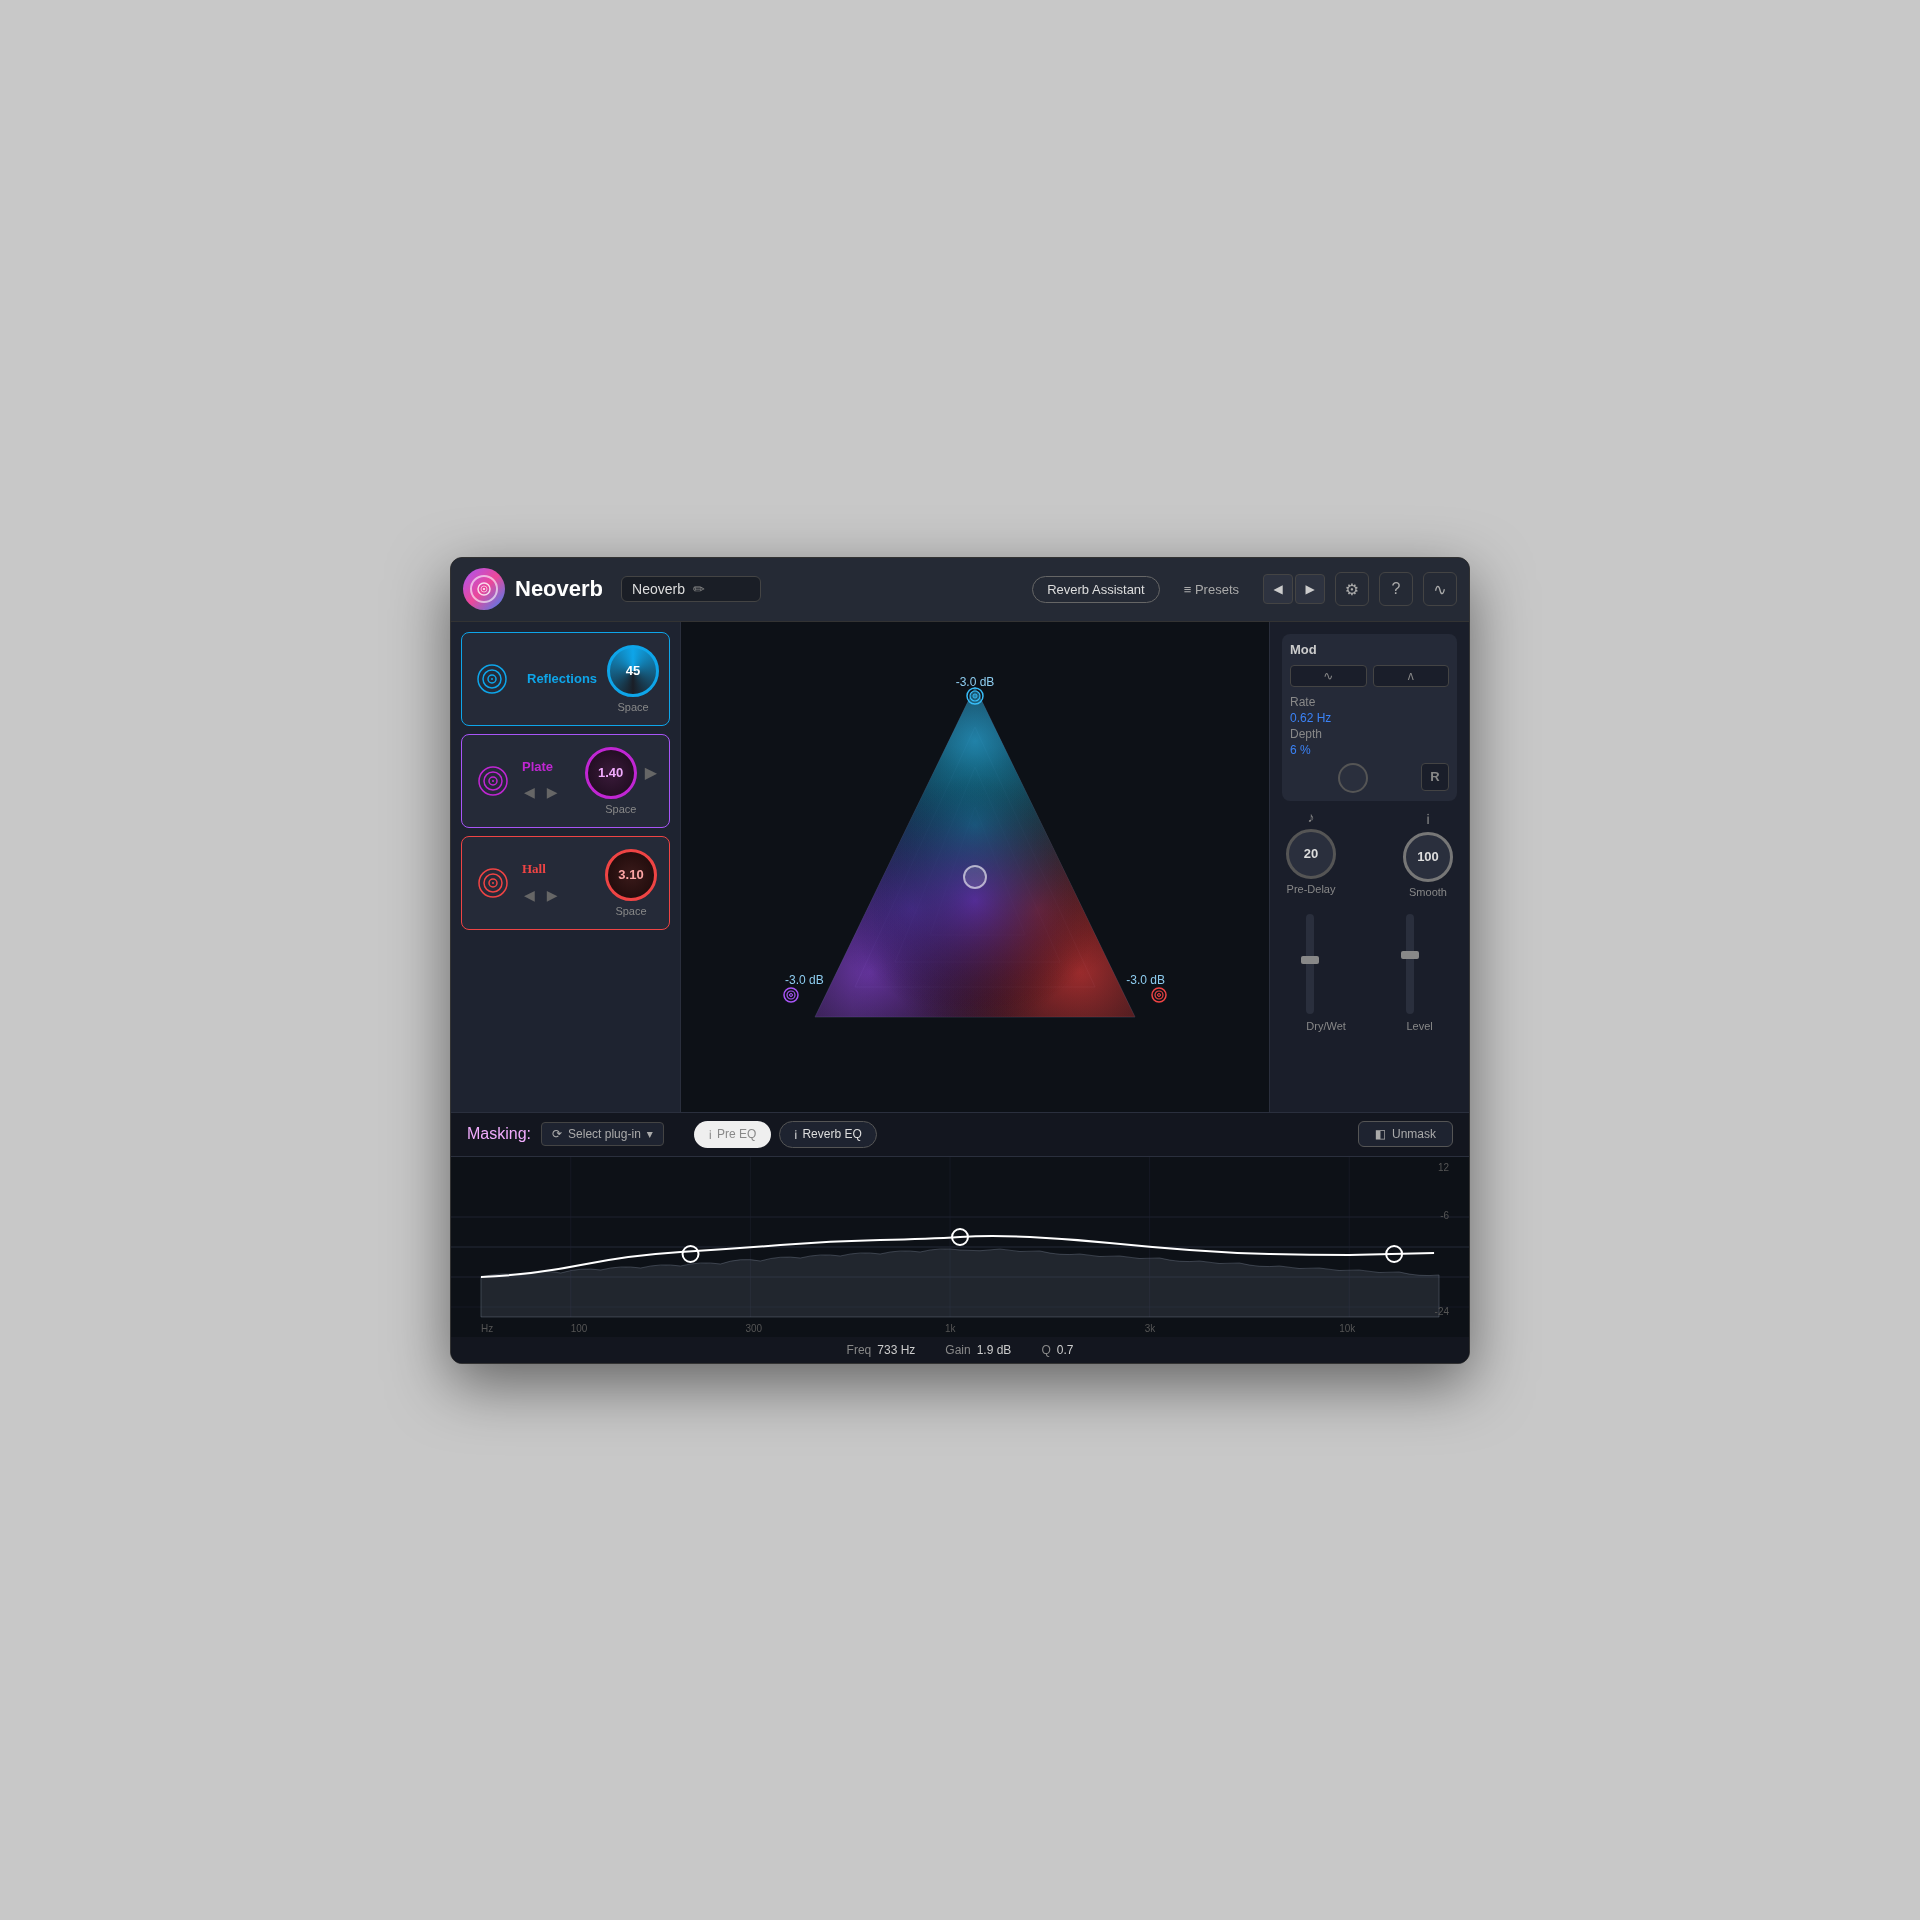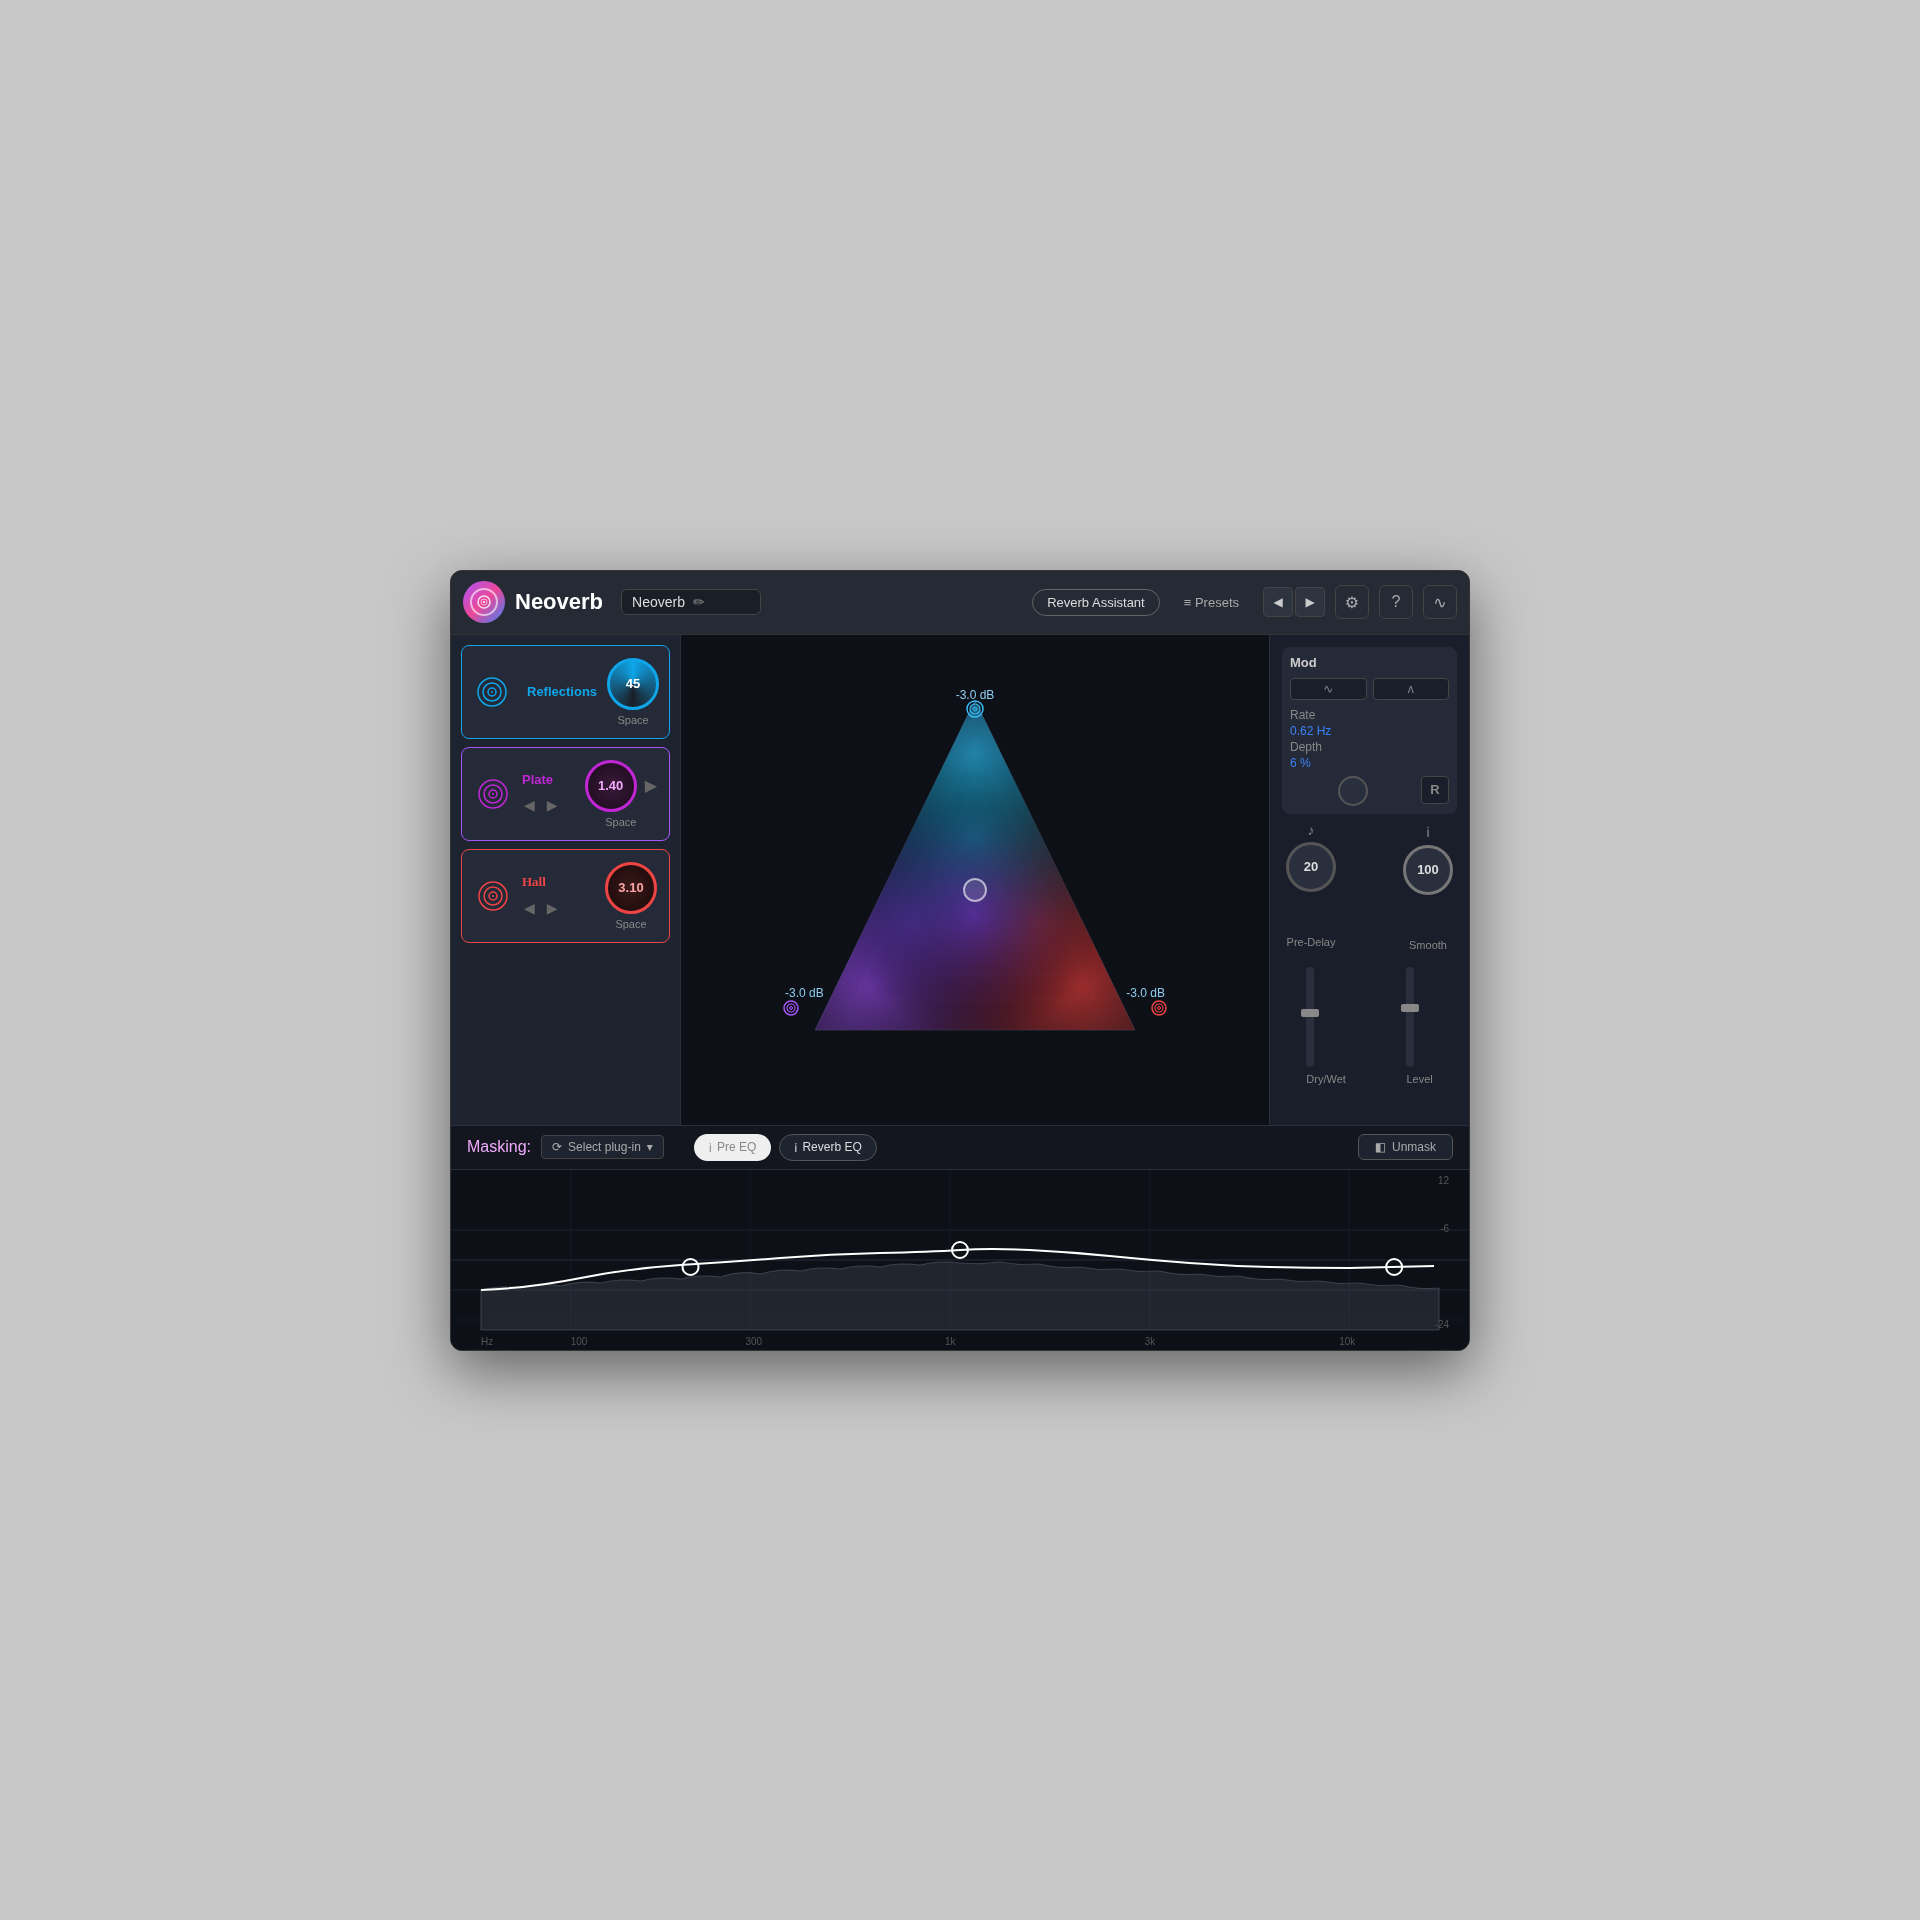--- a/index.html
+++ b/index.html
@@ -345,21 +345,20 @@
       font-weight: 700;
       cursor: pointer;
     }
     .ps-knob-smooth {
       border-color: #777;
     }
     .ps-label {
       font-size: 11px;
       color: #888;
       text-align: center;
-      margin-top: 40px;
     }
 
     .faders-section {
       display: flex;
       justify-content: space-around;
       align-items: flex-end;
       padding: 8px 4px;
       gap: 20px;
     }
     .fader-group {
@@ -791,15 +790,29 @@
         <text x="495" y="175" fill="#555" font-size="10">1k</text>
         <text x="695" y="175" fill="#555" font-size="10">3k</text>
         <text x="890" y="175" fill="#555" font-size="10">10k</text>
 
         <text x="1000" y="14" fill="#555" font-size="10" text-anchor="end">12</text>
         <text x="1000" y="62" fill="#555" font-size="10" text-anchor="end">-6</text>
         <text x="1000" y="158" fill="#555" font-size="10" text-anchor="end">-24</text>
       </svg>
     </div>
 
+    <div class="eq-bottom-bar">
+      <div class="eq-param">
+        <span>Freq</span>
+        <span class="eq-param-val">733 Hz</span>
+      </div>
+      <div class="eq-param">
+        <span>Gain</span>
+        <span class="eq-param-val">1.9 dB</span>
+      </div>
+      <div class="eq-param">
+        <span>Q</span>
+        <span class="eq-param-val">0.7</span>
+      </div>
+    </div>
   </div>
 
 </div>
 
 </body></html>

